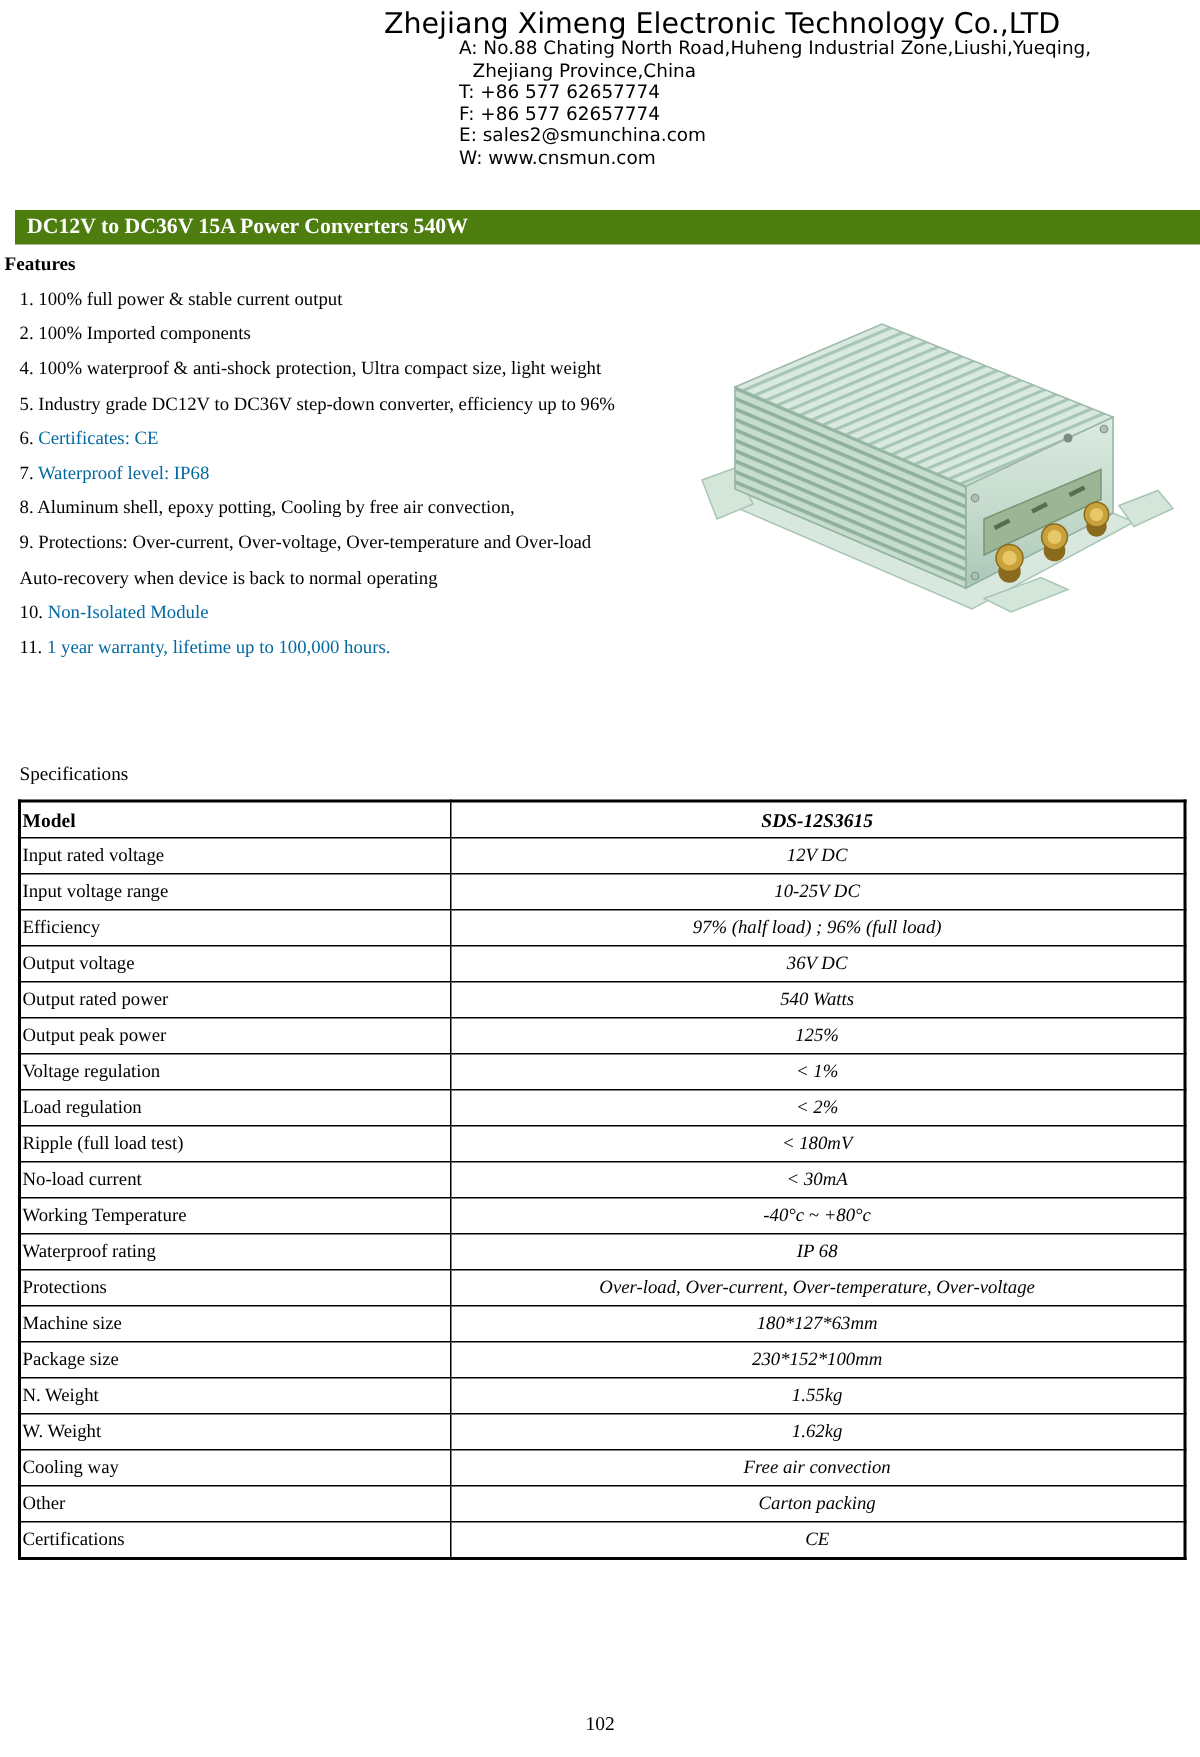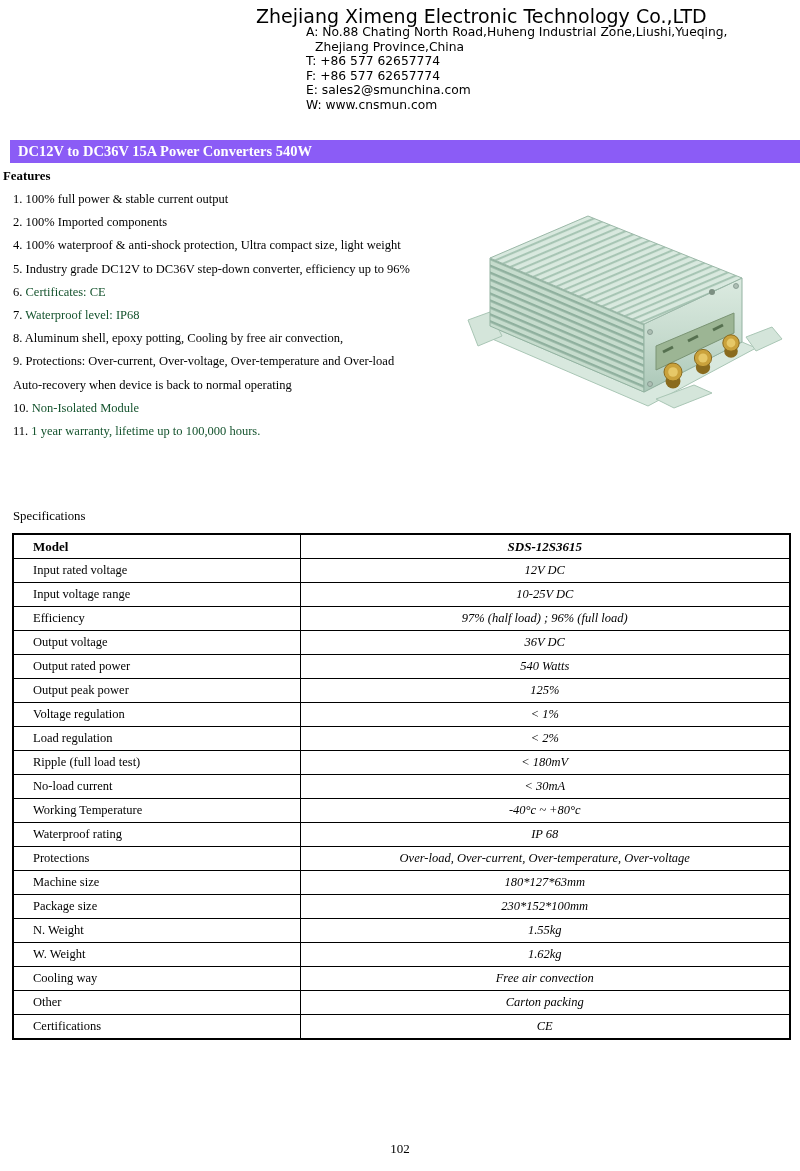--- a/index.html
+++ b/index.html
@@ -16,45 +16,45 @@
   .contact-block {
     position:absolute; left:266px; top:25px;
     font-family:"DejaVu Sans", sans-serif; font-size:12.3px; line-height:14.6px;
     white-space:nowrap;
     margin-left:40px;
   }
   .contact-block .indent { padding-left:9px; }
   
   .banner {
     position:absolute; left:10px; top:140px; width:790px; height:23px;
-    background:#8b5cf6; color:#ffffff; font-weight:bold; font-size:14.5px;
+    background:#4d7c0f; color:#ffffff; font-weight:bold; font-size:14.5px;
     line-height:23px; padding-left:8px; box-sizing:border-box; white-space:nowrap;
   }
   
   .features-heading {
     position:absolute; left:3px; top:169px; font-weight:bold; font-size:12.8px;
   }
   .features-list {
     position:absolute; left:13px; top:188px; font-size:12.5px; line-height:23.2px;
     white-space:nowrap;
   }
-  .red { color:#14532d; }
+  .red { color:#0369a1; }
   
   .product-figure { position:absolute; left:460px; top:196px; width:338px; height:218px; }
   
   .spec-heading {
     position:absolute; left:13px; top:509px; font-weight:normal; font-size:12.8px;
   }
   table.spec-table {
     position:absolute; left:12px; top:533px; width:777px;
     border-collapse:collapse; table-layout:fixed; font-size:12.5px;
     border:2px solid #000;
   }
   table.spec-table td { border:1px solid #000; height:23px; padding:0; }
-  table.spec-table td.lbl { padding-left:19px; }
+  table.spec-table td.lbl { padding-left:1px; }
   table.spec-table td.val { text-align:center;font-style:italic; }
   tr.bold-row td { font-weight:bold; font-size:13px; }
   
   .page-number {
     position:absolute; left:0; top:1141px; width:800px; text-align:center;
     font-size:13px;
   }
 </style>
 </head>
 <body>

